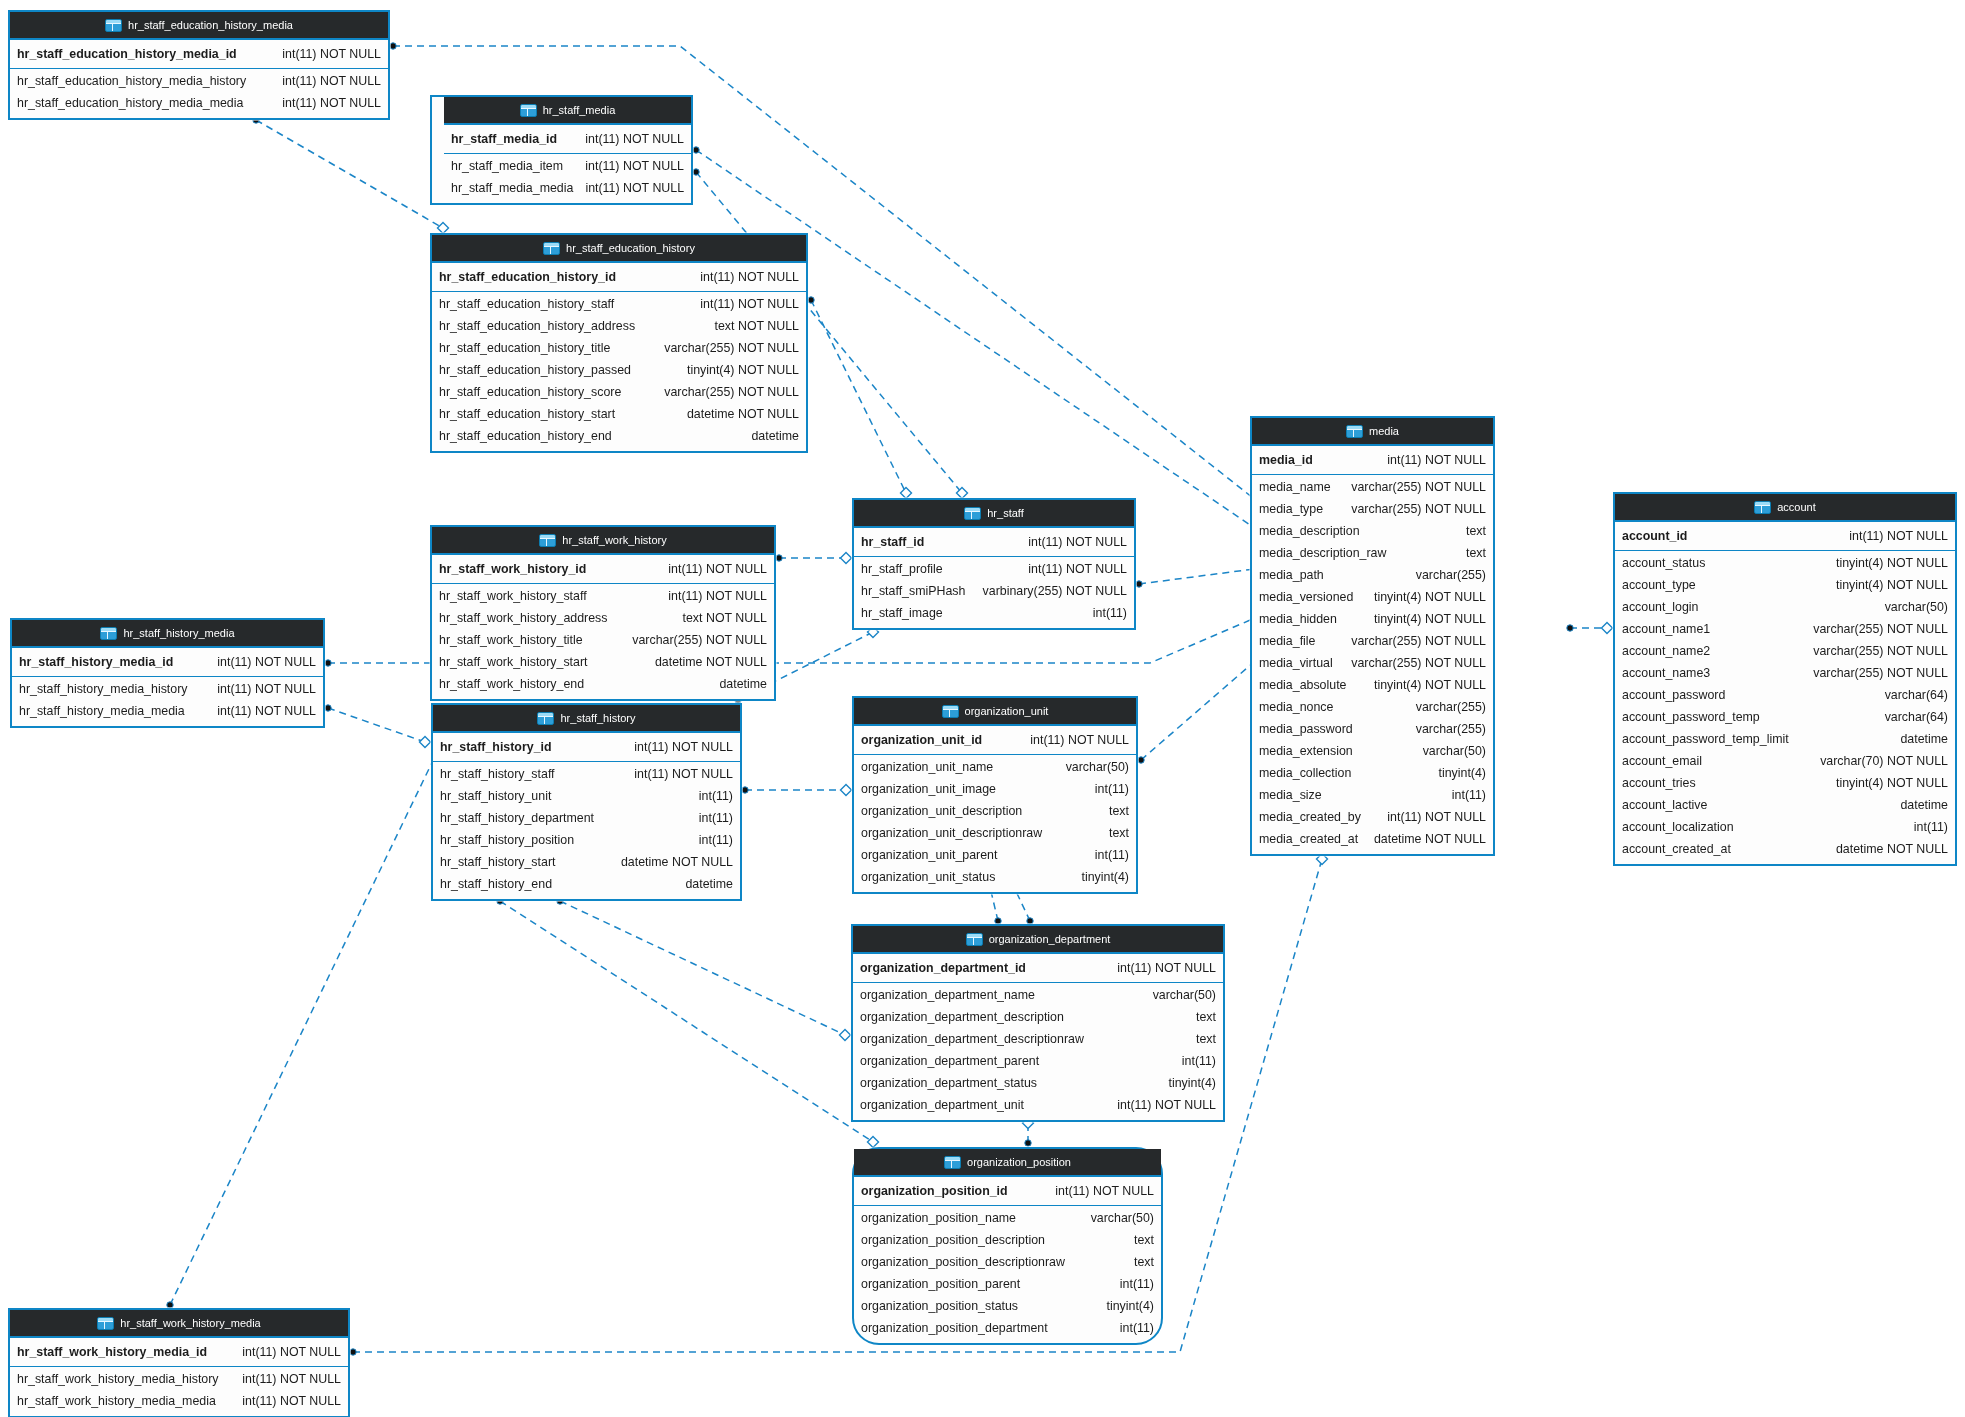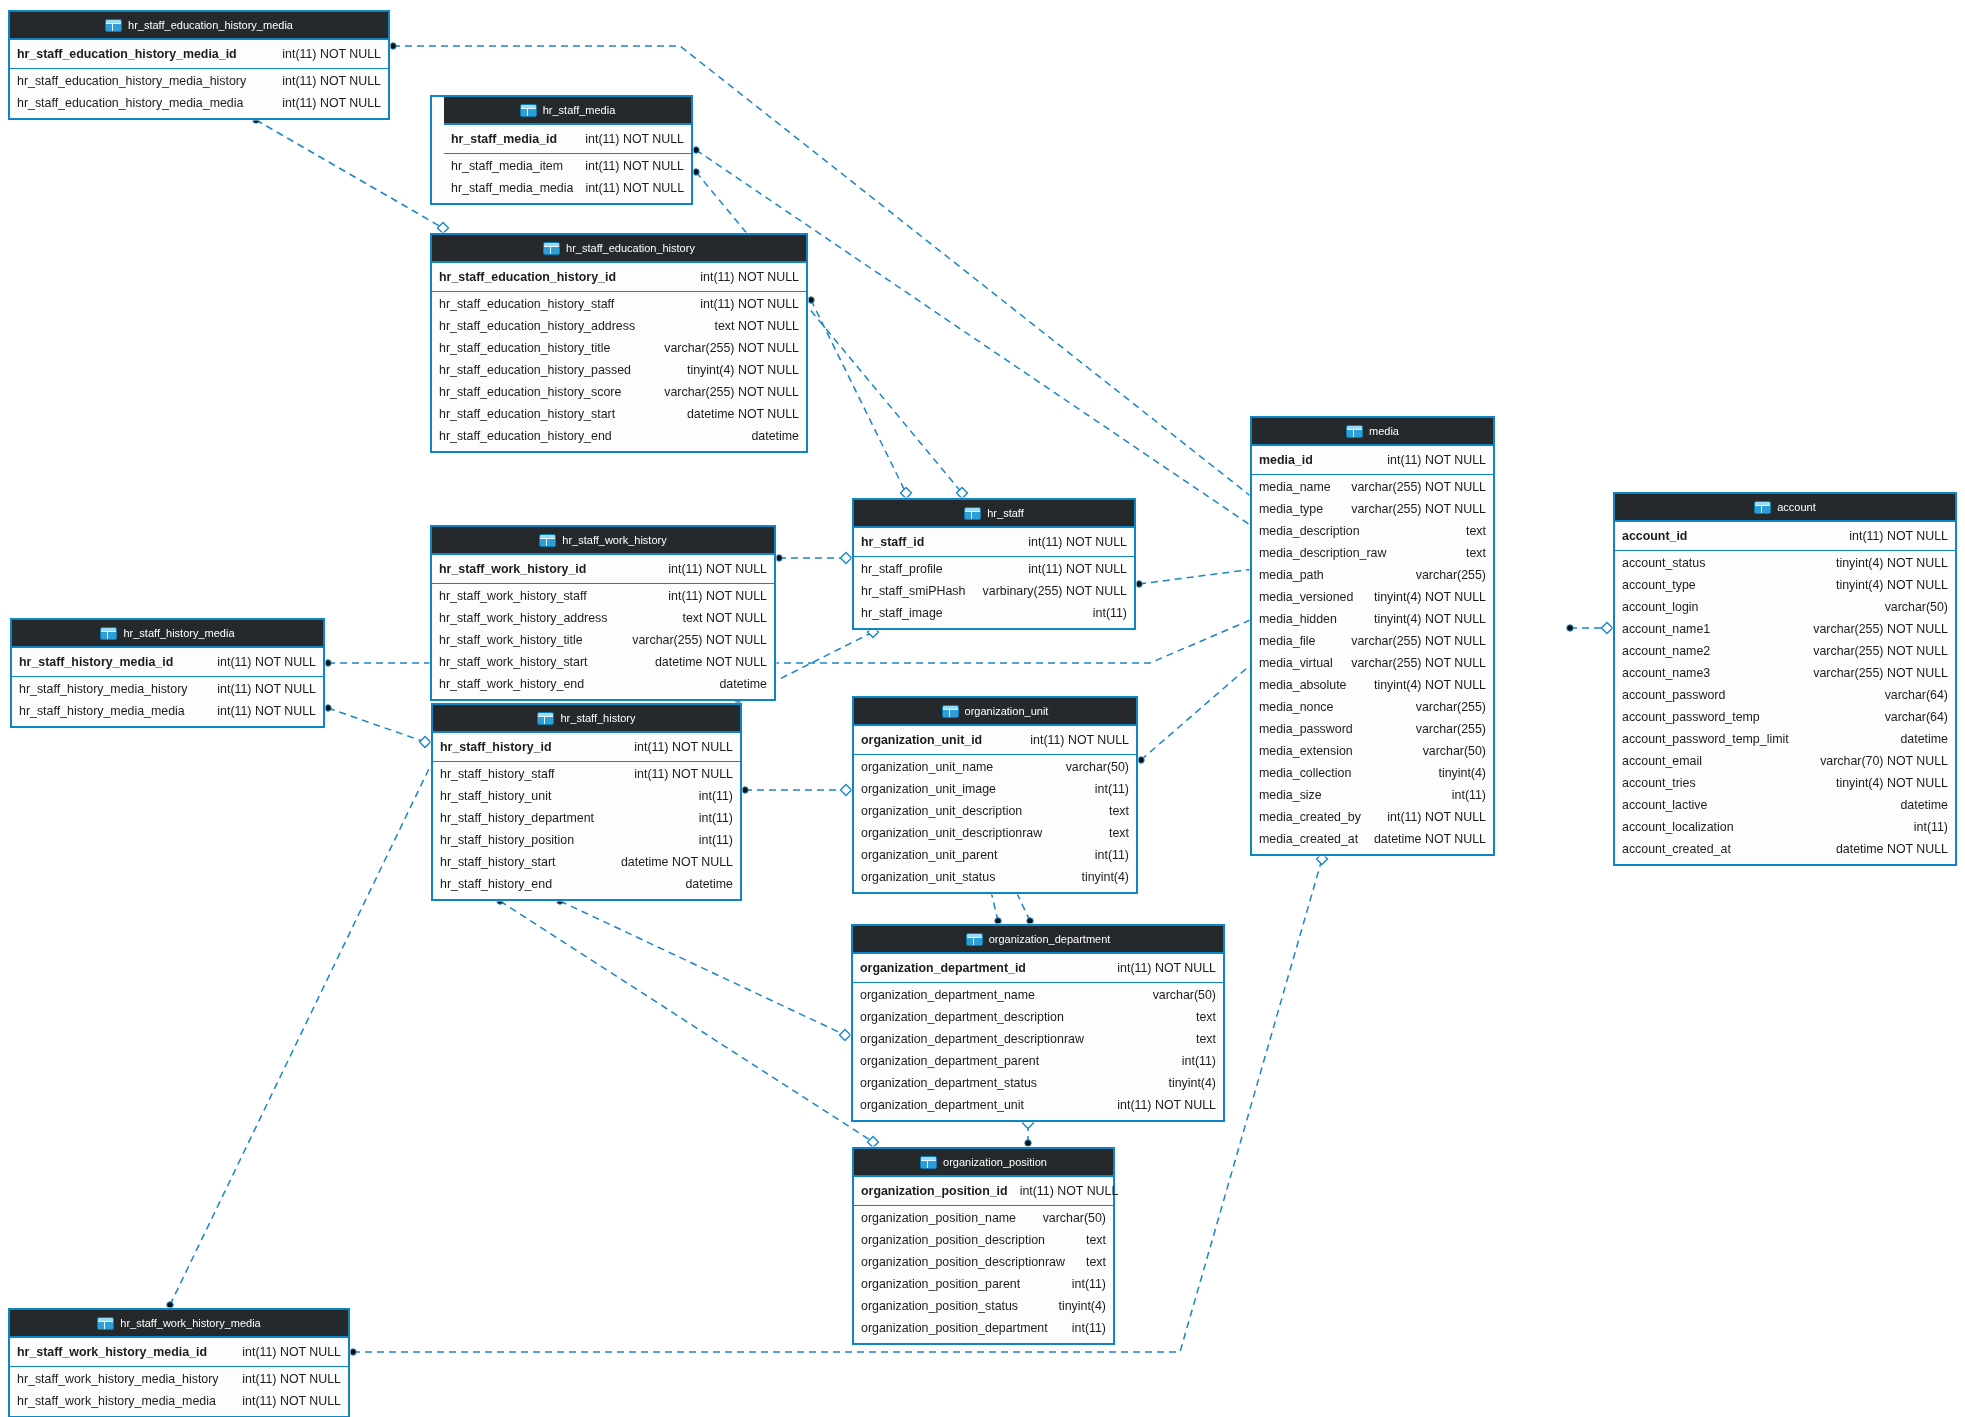--- a/index.html
+++ b/index.html
@@ -405,21 +405,21 @@
         <div class="row">
           <span class="col-name">organization_department_status</span>
           <span class="col-type">tinyint(4)</span>
         </div>
         <div class="row">
           <span class="col-name">organization_department_unit</span>
           <span class="col-type">int(11) NOT NULL</span>
         </div>
       </div>
     </div>
-    <div class="tbl" style="left: 852px; top: 1147px; width: 263px;">
+    <div class="tbl" style="left: 852px; top: 1147px; width: 311px; border-radius: 27px;">
       <div class="tbl-header">
         <span class="icon-table"></span>
         <span>organization_position</span>
       </div>
       <div class="pk">
         <div class="row">
           <span class="col-name">organization_position_id</span>
           <span class="col-type">int(11) NOT NULL</span>
         </div>
       </div>

